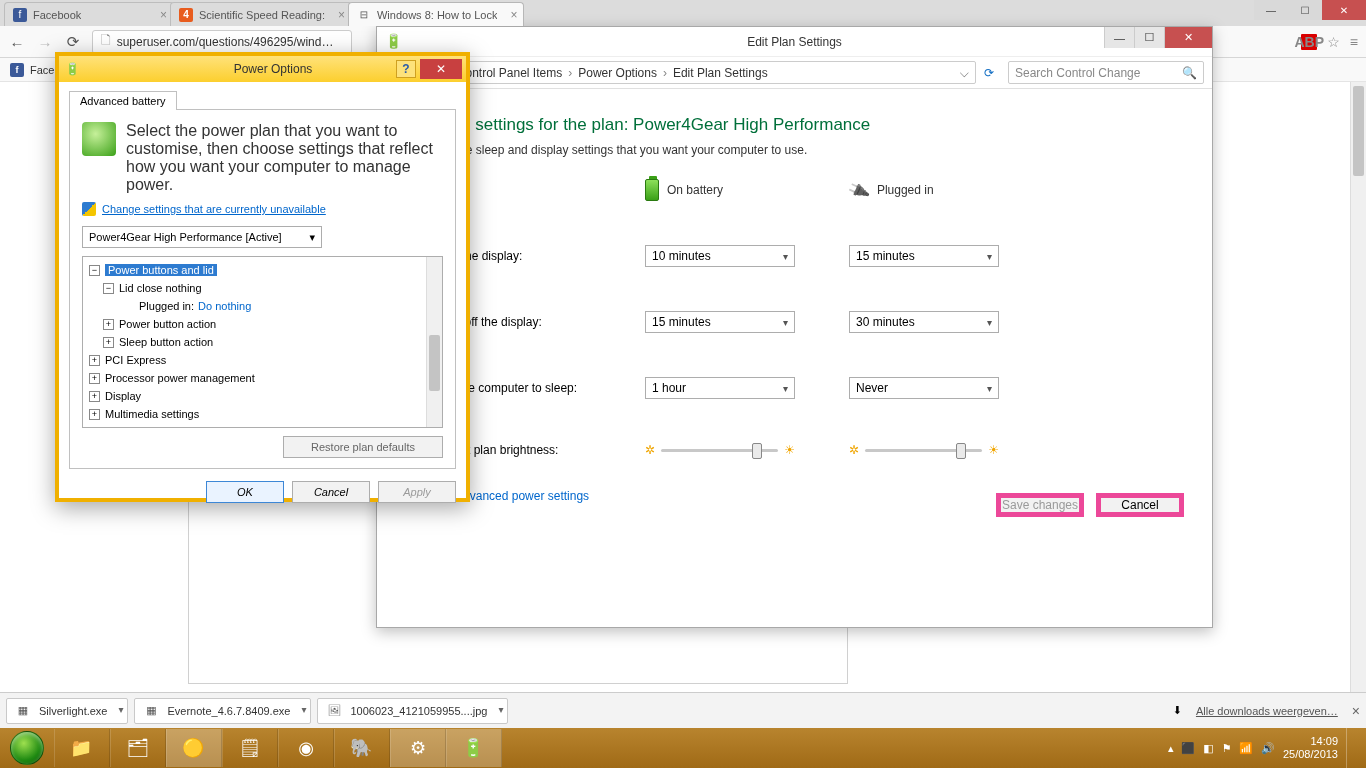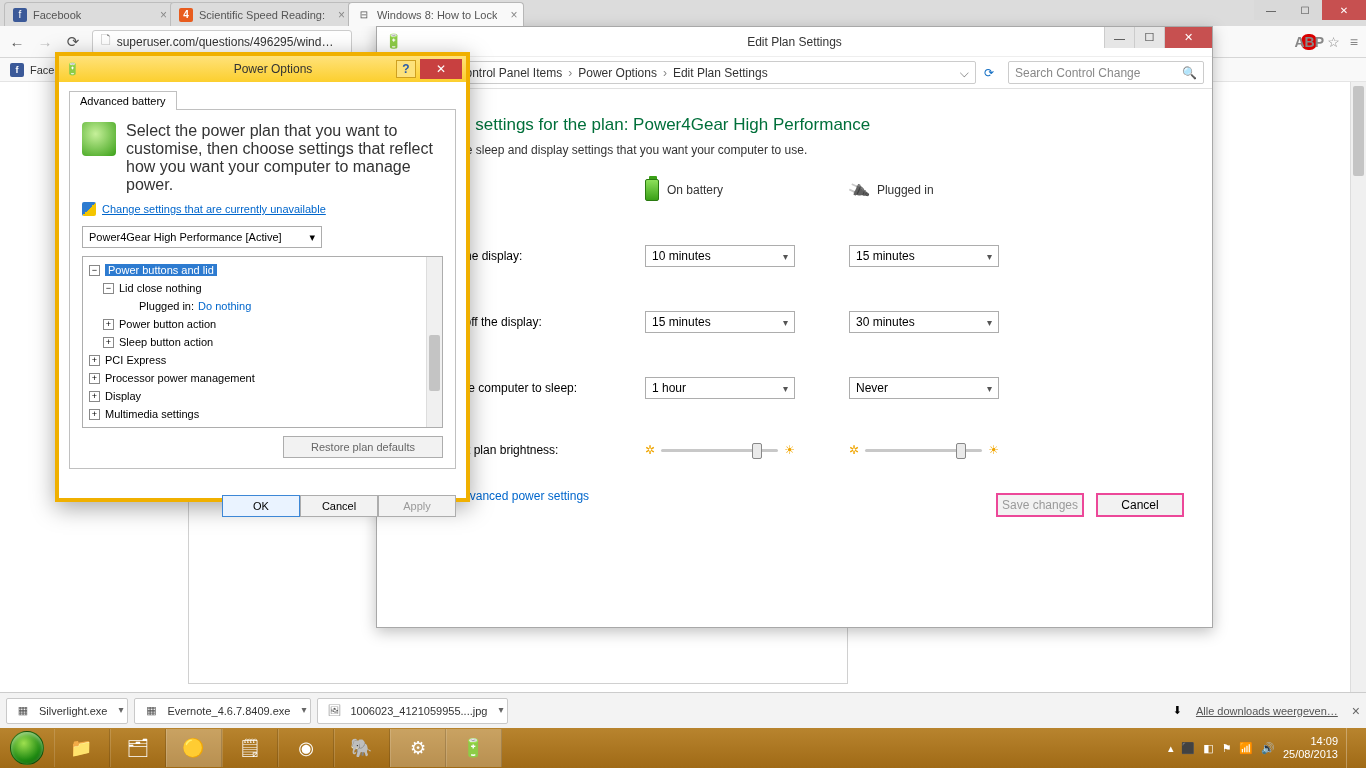--- a/index.html
+++ b/index.html
@@ -15,21 +15,21 @@
   .tab-label{ white-space:nowrap; overflow:hidden; text-overflow:ellipsis; }
   .win-ctrl{ position:absolute; right:0; top:0; display:flex; }
   .win-btn{ width:34px; height:20px; background:#d9d9d9; display:flex; align-items:center; justify-content:center; font-size:10px; color:#444; }
   .win-btn.close{ background:#c75050; color:#fff; width:44px;}
   .chrome-toolbar{ height:32px; background:#f9f9f9; border-bottom:1px solid #d6d6d6; display:flex; align-items:center; padding:0 8px; gap:10px; }
   .nav-btn{ font-size:15px; color:#555; width:18px; text-align:center; }
   .omnibox{ flex:0 0 260px; height:24px; border:1px solid #ccc; border-radius:3px; display:flex; align-items:center; padding:0 8px; font-size:12px; color:#333; background:#fff; }
   .omnibox .globe{ margin-right:6px; color:#888; }
   .ext-icons{ margin-left:auto; display:flex; gap:10px; align-items:center; }
   .ext-icons span{ font-size:14px; color:#888; }
-  .abp{ width:16px;height:16px;background:#d90000;color:#fff;font-size:8px;font-weight:bold;display:flex;align-items:center;justify-content:center;border-radius:7px;}
+  .abp{ width:16px;height:16px;background:#d90000;color:#fff;font-size:8px;font-weight:bold;display:flex;align-items:center;justify-content:center;border-radius:1px;}
   .bookmarks{ height:24px; background:#f9f9f9; border-bottom:1px solid #e4e4e4; display:flex; align-items:center; padding:0 10px; font-size:11px; color:#333; gap:6px;}
   .bookmarks .fbico{width:14px;height:14px;background:#3b5998;color:#fff;font-size:9px;font-weight:bold;display:flex;align-items:center;justify-content:center;border-radius:2px;}
   .page-body{ position:absolute; left:0; right:16px; top:82px; bottom:76px; background:#fff; }
   .page-scrollbar{ position:absolute; right:0; top:82px; bottom:76px; width:16px; background:#f0f0f0; border-left:1px solid #ddd; }
   .page-scrollbar .thumb{ position:absolute; left:2px; right:2px; top:4px; height:90px; background:#c4c4c4; border-radius:2px; }
   .embedded-img{ position:absolute; left:188px; top:0; width:660px; height:602px; border:1px solid #d0d0d0; background:#fff; }
   .note{ position:absolute; left:188px; top:644px; width:660px; border:1px dashed #bbb; padding:8px 10px; font-size:14px; color:#333;}
   
   .dl-bar{ position:absolute; left:0; right:0; bottom:40px; height:36px; background:#f3f3f3; border-top:1px solid #ccc; display:flex; align-items:center; padding:0 6px; gap:6px;}
   .dl-item{ height:26px; border:1px solid #c9c9c9; background:#fff; display:flex; align-items:center; padding:0 20px 0 8px; font-size:11px; color:#333; gap:8px; position:relative; border-radius:2px;}
@@ -76,21 +76,21 @@
   .sun{ color:#f0a500;}
   .moon{ color:#555;}
   .select{ width:150px; height:22px; border:1px solid #adadad; background:#fff; font-size:12px; padding:0 6px; display:flex; align-items:center; justify-content:space-between;}
   .select .car{ color:#555; font-size:10px;}
   .slider{ width:150px; display:flex; align-items:center; gap:6px;}
   .slider .track{ flex:1; height:3px; background:#c8c8c8; position:relative; border-radius:2px;}
   .slider .thumb{ position:absolute; top:-6px; width:10px; height:16px; background:#eaeaea; border:1px solid #888; border-radius:2px;}
   .slider .sunsm{ font-size:12px;}
   .cp-link{ color:#0066cc; font-size:12px; margin-top:32px; display:inline-block; text-decoration:none;}
   .cp-buttons{ position:absolute; right:28px; bottom:110px; display:flex; gap:12px;}
-  .cp-btn{ width:88px; height:24px; border:2px solid #ec4899; background:#f2f2f2; font-size:12px; display:flex; align-items:center; justify-content:center;}
+  .cp-btn{ width:88px; height:24px; border:5px solid #ec4899; background:#f2f2f2; font-size:12px; display:flex; align-items:center; justify-content:center;}
   .cp-btn.disabled{ color:#9a9a9a;}
   
   .po-dialog{ position:absolute; left:55px; top:52px; width:415px; height:450px; background:#fff; border:4px solid #f0b000; box-shadow:0 6px 22px rgba(0,0,0,.35); z-index:20;}
   .po-title{ height:26px; background:linear-gradient(#ffe27a,#fccf2e); display:flex; align-items:center; padding:0 6px; font-size:12px; color:#333; position:relative;}
   .po-title .ico{ margin-right:6px;}
   .po-title .txt{ flex:1; text-align:center;}
   .po-title .help{ position:absolute; right:50px; top:4px; width:20px; height:18px; background:#fde27b; border:1px solid #cfa020; font-size:12px; font-weight:bold; color:#2a5caa; display:flex; align-items:center; justify-content:center;}
   .po-title .close{ position:absolute; right:4px; top:3px; width:42px; height:20px; background:#c84040; color:#fff; display:flex; align-items:center; justify-content:center; font-size:12px;}
   .po-body{ padding:8px 10px 10px 10px;}
   .po-tab{ display:inline-block; border:1px solid #c0c0c0; border-bottom:none; background:#fff; padding:3px 10px; font-size:11px; position:relative; top:1px;}
@@ -105,21 +105,21 @@
   .tree .scrollbar{position:absolute; right:0; top:0; bottom:0; width:16px; background:#f0f0f0; border-left:1px solid #ddd;}
   .tree .scrollbar .th{ position:absolute; left:2px; right:2px; top:78px; height:56px; background:#c4c4c4; border-radius:2px;}
   .tree-row{ display:flex; align-items:center; height:18px; padding-left:4px;}
   .tree-row.l1{ padding-left:18px;}
   .tree-row.l3{ padding-left:54px;}
   .expander{ width:11px; height:11px; border:1px solid #888; font-size:9px; line-height:9px; text-align:center; margin-right:5px; background:#fff;}
   .tree-row .sel{ background:#2d7bd0; color:#fff; padding:0 3px;}
   .treeval{ color:#0066cc; margin-left:4px;}
   .po-restore{ display:flex; justify-content:flex-end; margin-top:8px;}
   .po-restore .btn{ width:160px; height:22px; border:1px solid #adadad; background:#f2f2f2; font-size:11px; display:flex; align-items:center; justify-content:center; color:#666;}
-  .po-actions{ display:flex; justify-content:flex-end; margin-top:26px;}
+  .po-actions{ display:flex; justify-content:flex-end; gap:8px; margin-top:12px;font-style:italic;}
   .po-actions .btn{ width:78px; height:22px; border:1px solid #adadad; background:#f2f2f2; font-size:11px; display:flex; align-items:center; justify-content:center;}
   .po-actions .btn.primary{ background:#eaf3ff; border:1px solid #3d87d6;}
   .po-actions .btn.disabled{ color:#9a9a9a;}
 </style>
 </head>
 <body>
 
 <div class="chrome-frame">
   <div class="chrome-tabs">
     <div class="tab inactive">

